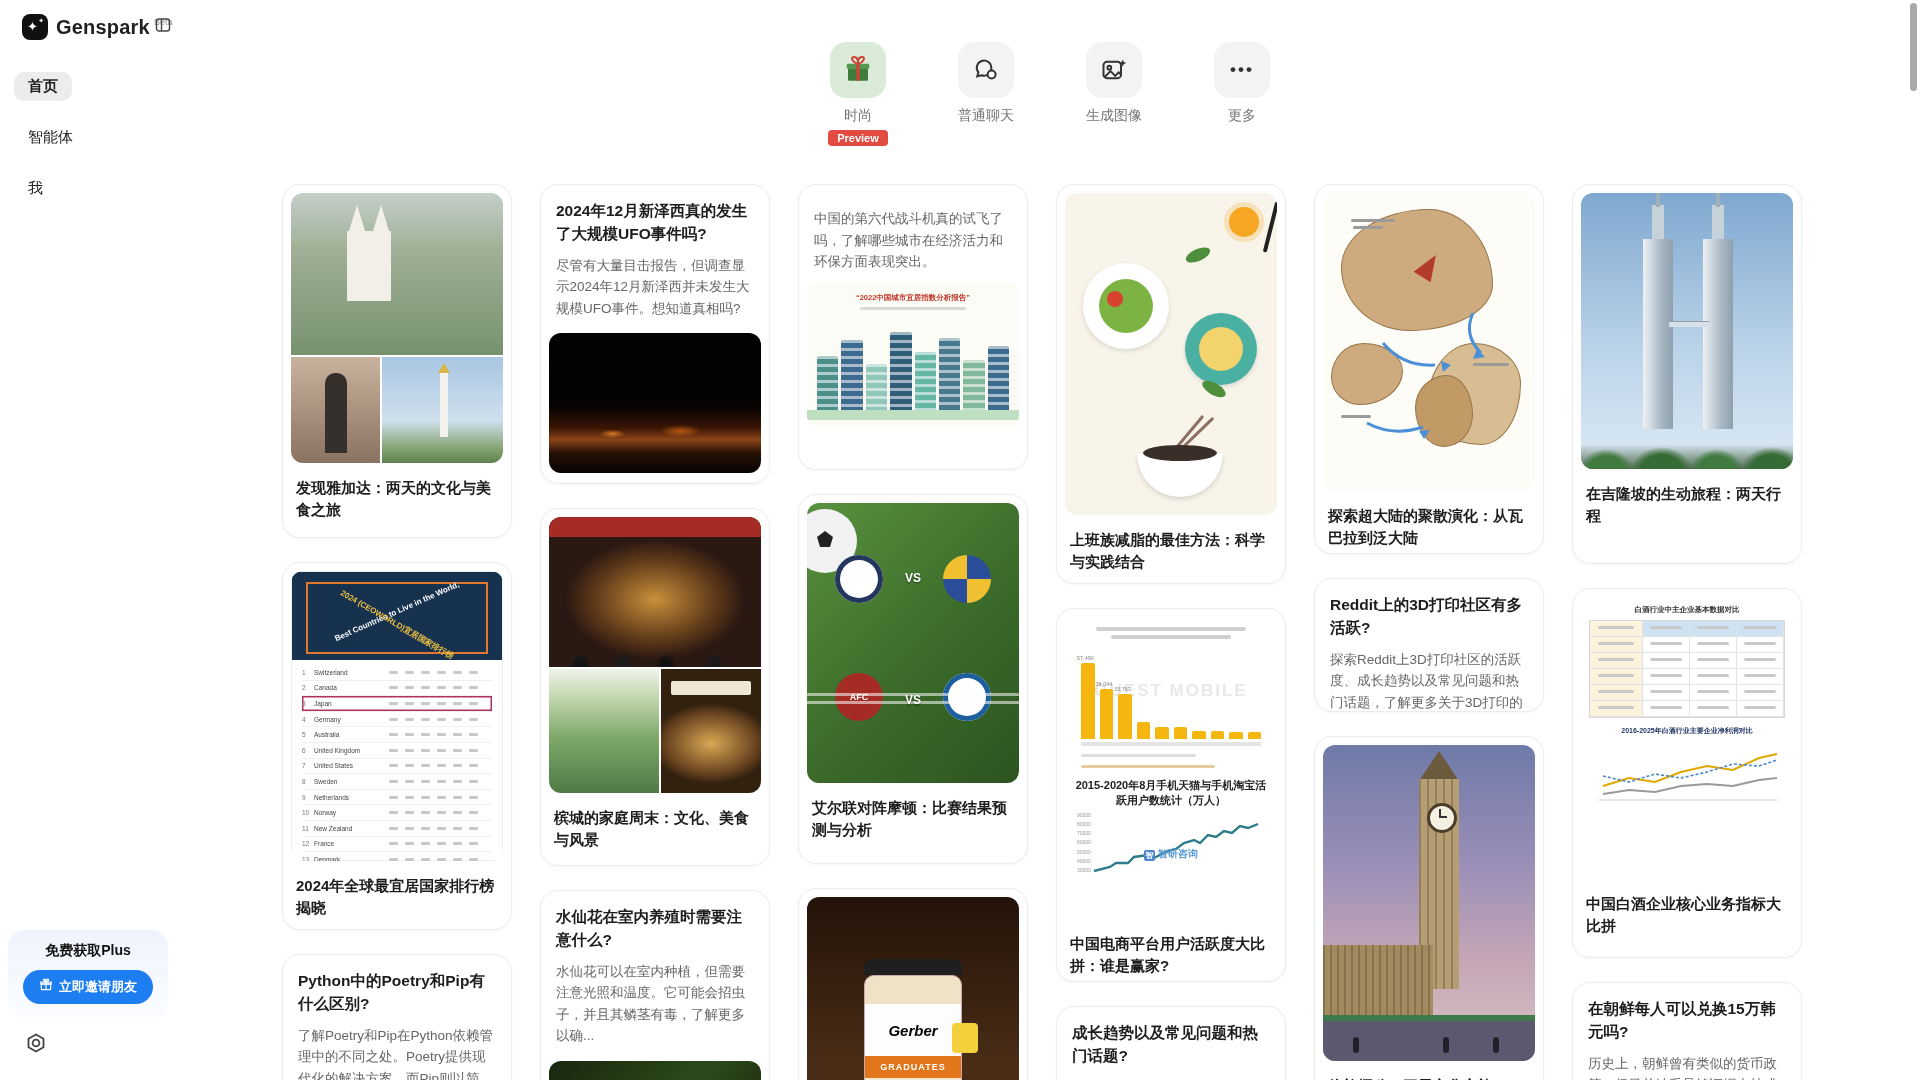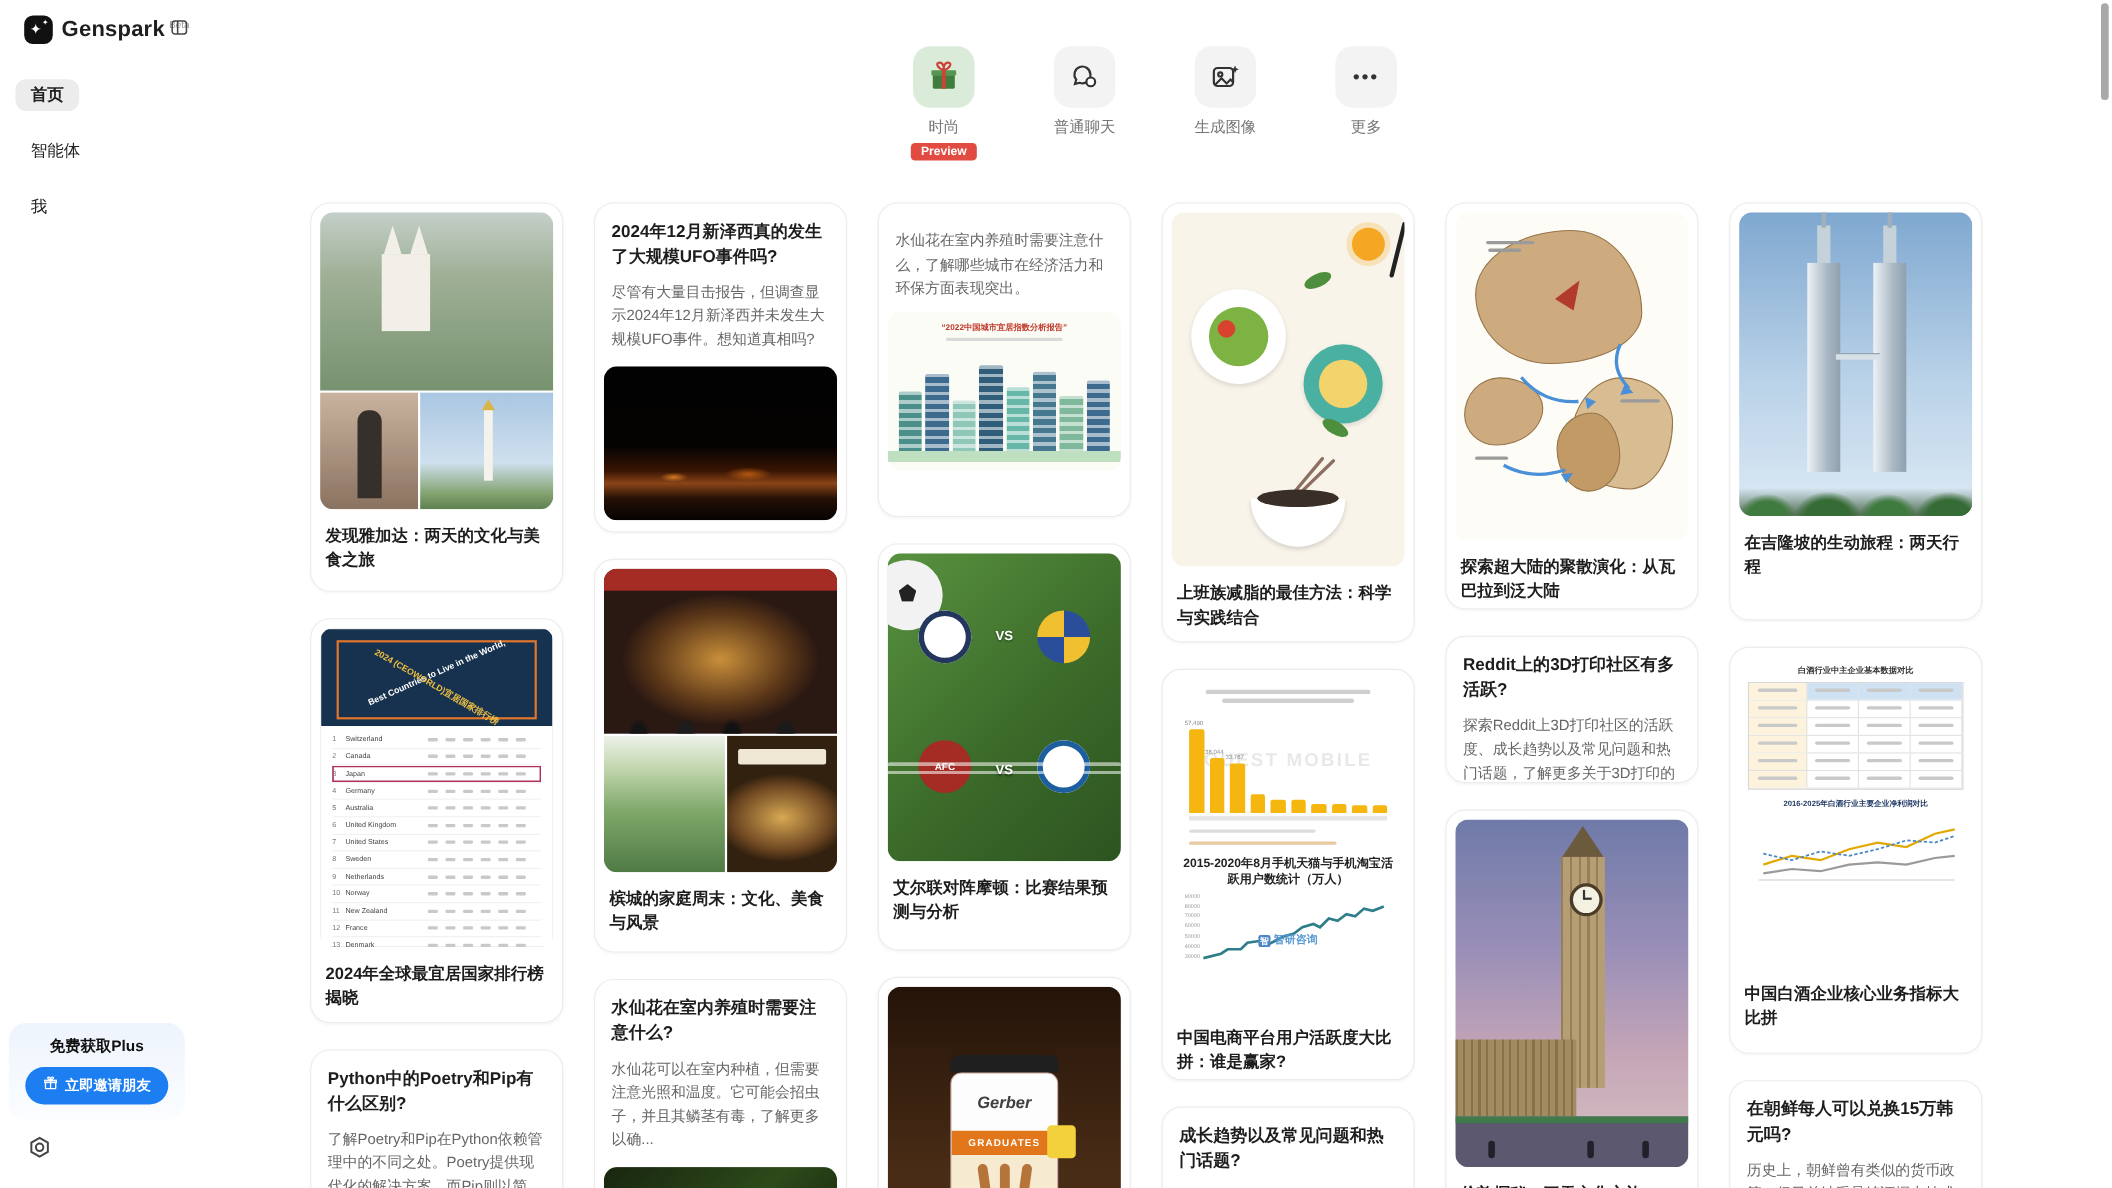--- a/index.html
+++ b/index.html
@@ -109,21 +109,21 @@
   .crest.q3{left:28px;bottom:62px;background:#a42c24;color:#fff;}
   .crest.q4{right:28px;bottom:62px;box-shadow:inset 0 0 0 5px #1d5e9e;}
   .vs{position:absolute;left:0;right:0;text-align:center;color:#fff;font-weight:bold;font-size:12px;text-shadow:0 1px 2px rgba(0,0,0,.5);}
   .vs.t{top:68px}.vs.b{bottom:76px}
   
   .gb{height:314px;background:linear-gradient(180deg,#241309,#4a2d16 55%,#2a1608);display:flex;align-items:center;justify-content:center;}
   .jar{width:98px;height:210px;position:relative;margin-top:20px;}
   .jar-lid{height:16px;background:#1f1f1f;border-radius:8px 8px 2px 2px;}
   .jar-body{height:180px;background:#efe2c6;border-radius:10px 10px 16px 16px;overflow:hidden;border:1px solid #caa;}
   .jar-white{height:52px;background:#fdfdfd;display:flex;align-items:center;justify-content:center;
-             font-style:italic;font-weight:bold;color:#404040;font-size:15px;}
+             font-style:italic;font-weight:bold;color:#000000;font-size:15px;margin-top:28px;}
   .jar-orange{height:22px;background:#e2761b;color:#fff;font-size:9px;font-weight:bold;display:flex;align-items:center;justify-content:center;letter-spacing:1px;}
   .jar-mid{height:56px;position:relative;background:#f6ead0;}
   .stick{position:absolute;width:9px;height:40px;background:#b5743a;border-radius:5px;top:8px;}
   .s1{left:26px;transform:rotate(-8deg)}.s2{left:44px}.s3{left:62px;transform:rotate(8deg)}
   .tag{position:absolute;right:-16px;top:64px;width:26px;height:30px;background:#f3d13c;border-radius:4px;}
   
   .hf{height:322px;background:#f8f4ea;position:relative;overflow:hidden;}
   .sun{position:absolute;right:18px;top:14px;width:30px;height:30px;border-radius:50%;background:#f5a623;box-shadow:0 0 0 5px rgba(245,166,35,.25);}
   .fork{position:absolute;right:4px;top:8px;width:4px;height:52px;background:#222;border-radius:2px;transform:rotate(14deg);}
   .plate1{position:absolute;left:18px;top:70px;width:86px;height:86px;border-radius:50%;background:#fff;box-shadow:0 2px 5px rgba(0,0,0,.12);}
@@ -516,21 +516,21 @@
               </g>
           </svg>
         </div>
       </div>
     </div>
   </div>
 
   <div class="col c3">
     <div class="card" style="height:284px">
       <div class="txt" style="padding-bottom:2px">
-        <div class="body">水仙花在室内养殖时需要注意什么，了解哪些城市在经济活力和环保方面表现突出。</div>
+        <div class="body">中国的第六代战斗机真的试飞了吗，了解哪些城市在经济活力和环保方面表现突出。</div>
       </div>
       <div class="imgwrap">
         <div class="city">
           <div class="city-banner">“2022中国城市宜居指数分析报告”</div>
           <div class="city-sub"></div>
           <div class="city-sky">
             <div class="b" style="height:54px;background-color:#4a8f8a"></div>
               <div class="b" style="height:70px;background-color:#3d6b8f"></div>
             <div class="b" style="height:46px;background-color:#8fc7b8"></div>
               <div class="b" style="height:78px;background-color:#2f5d7a"></div>

